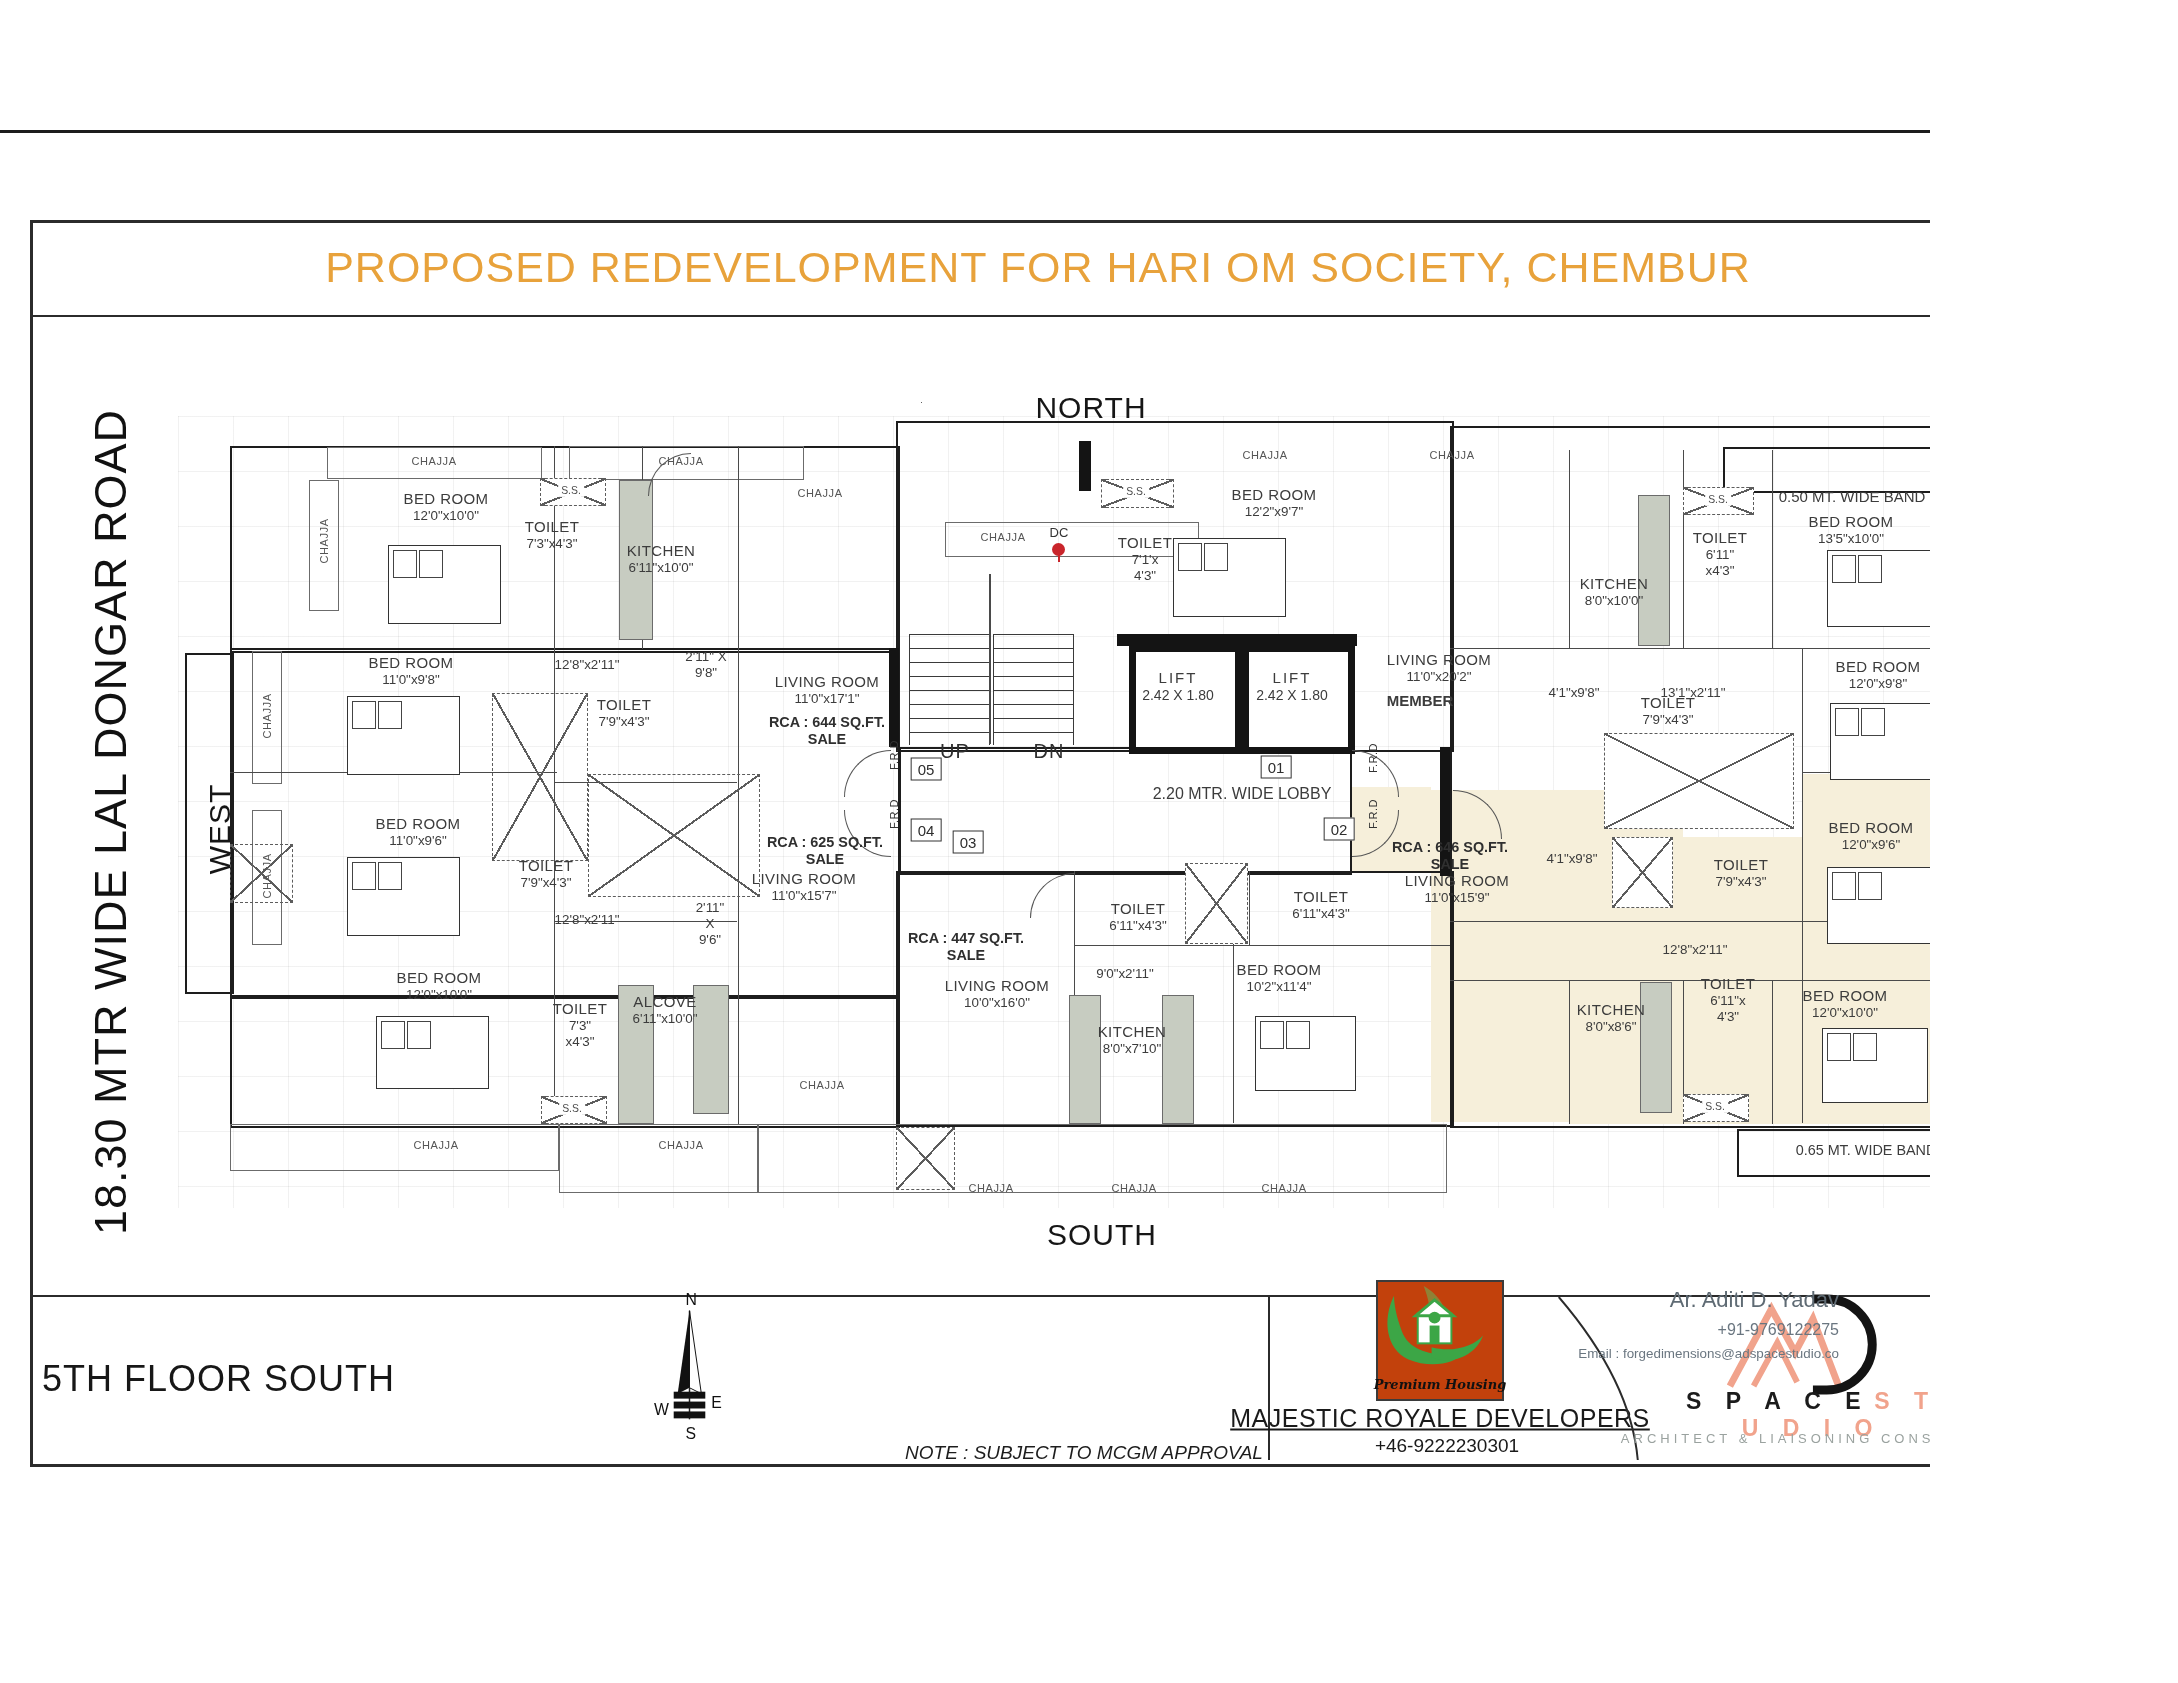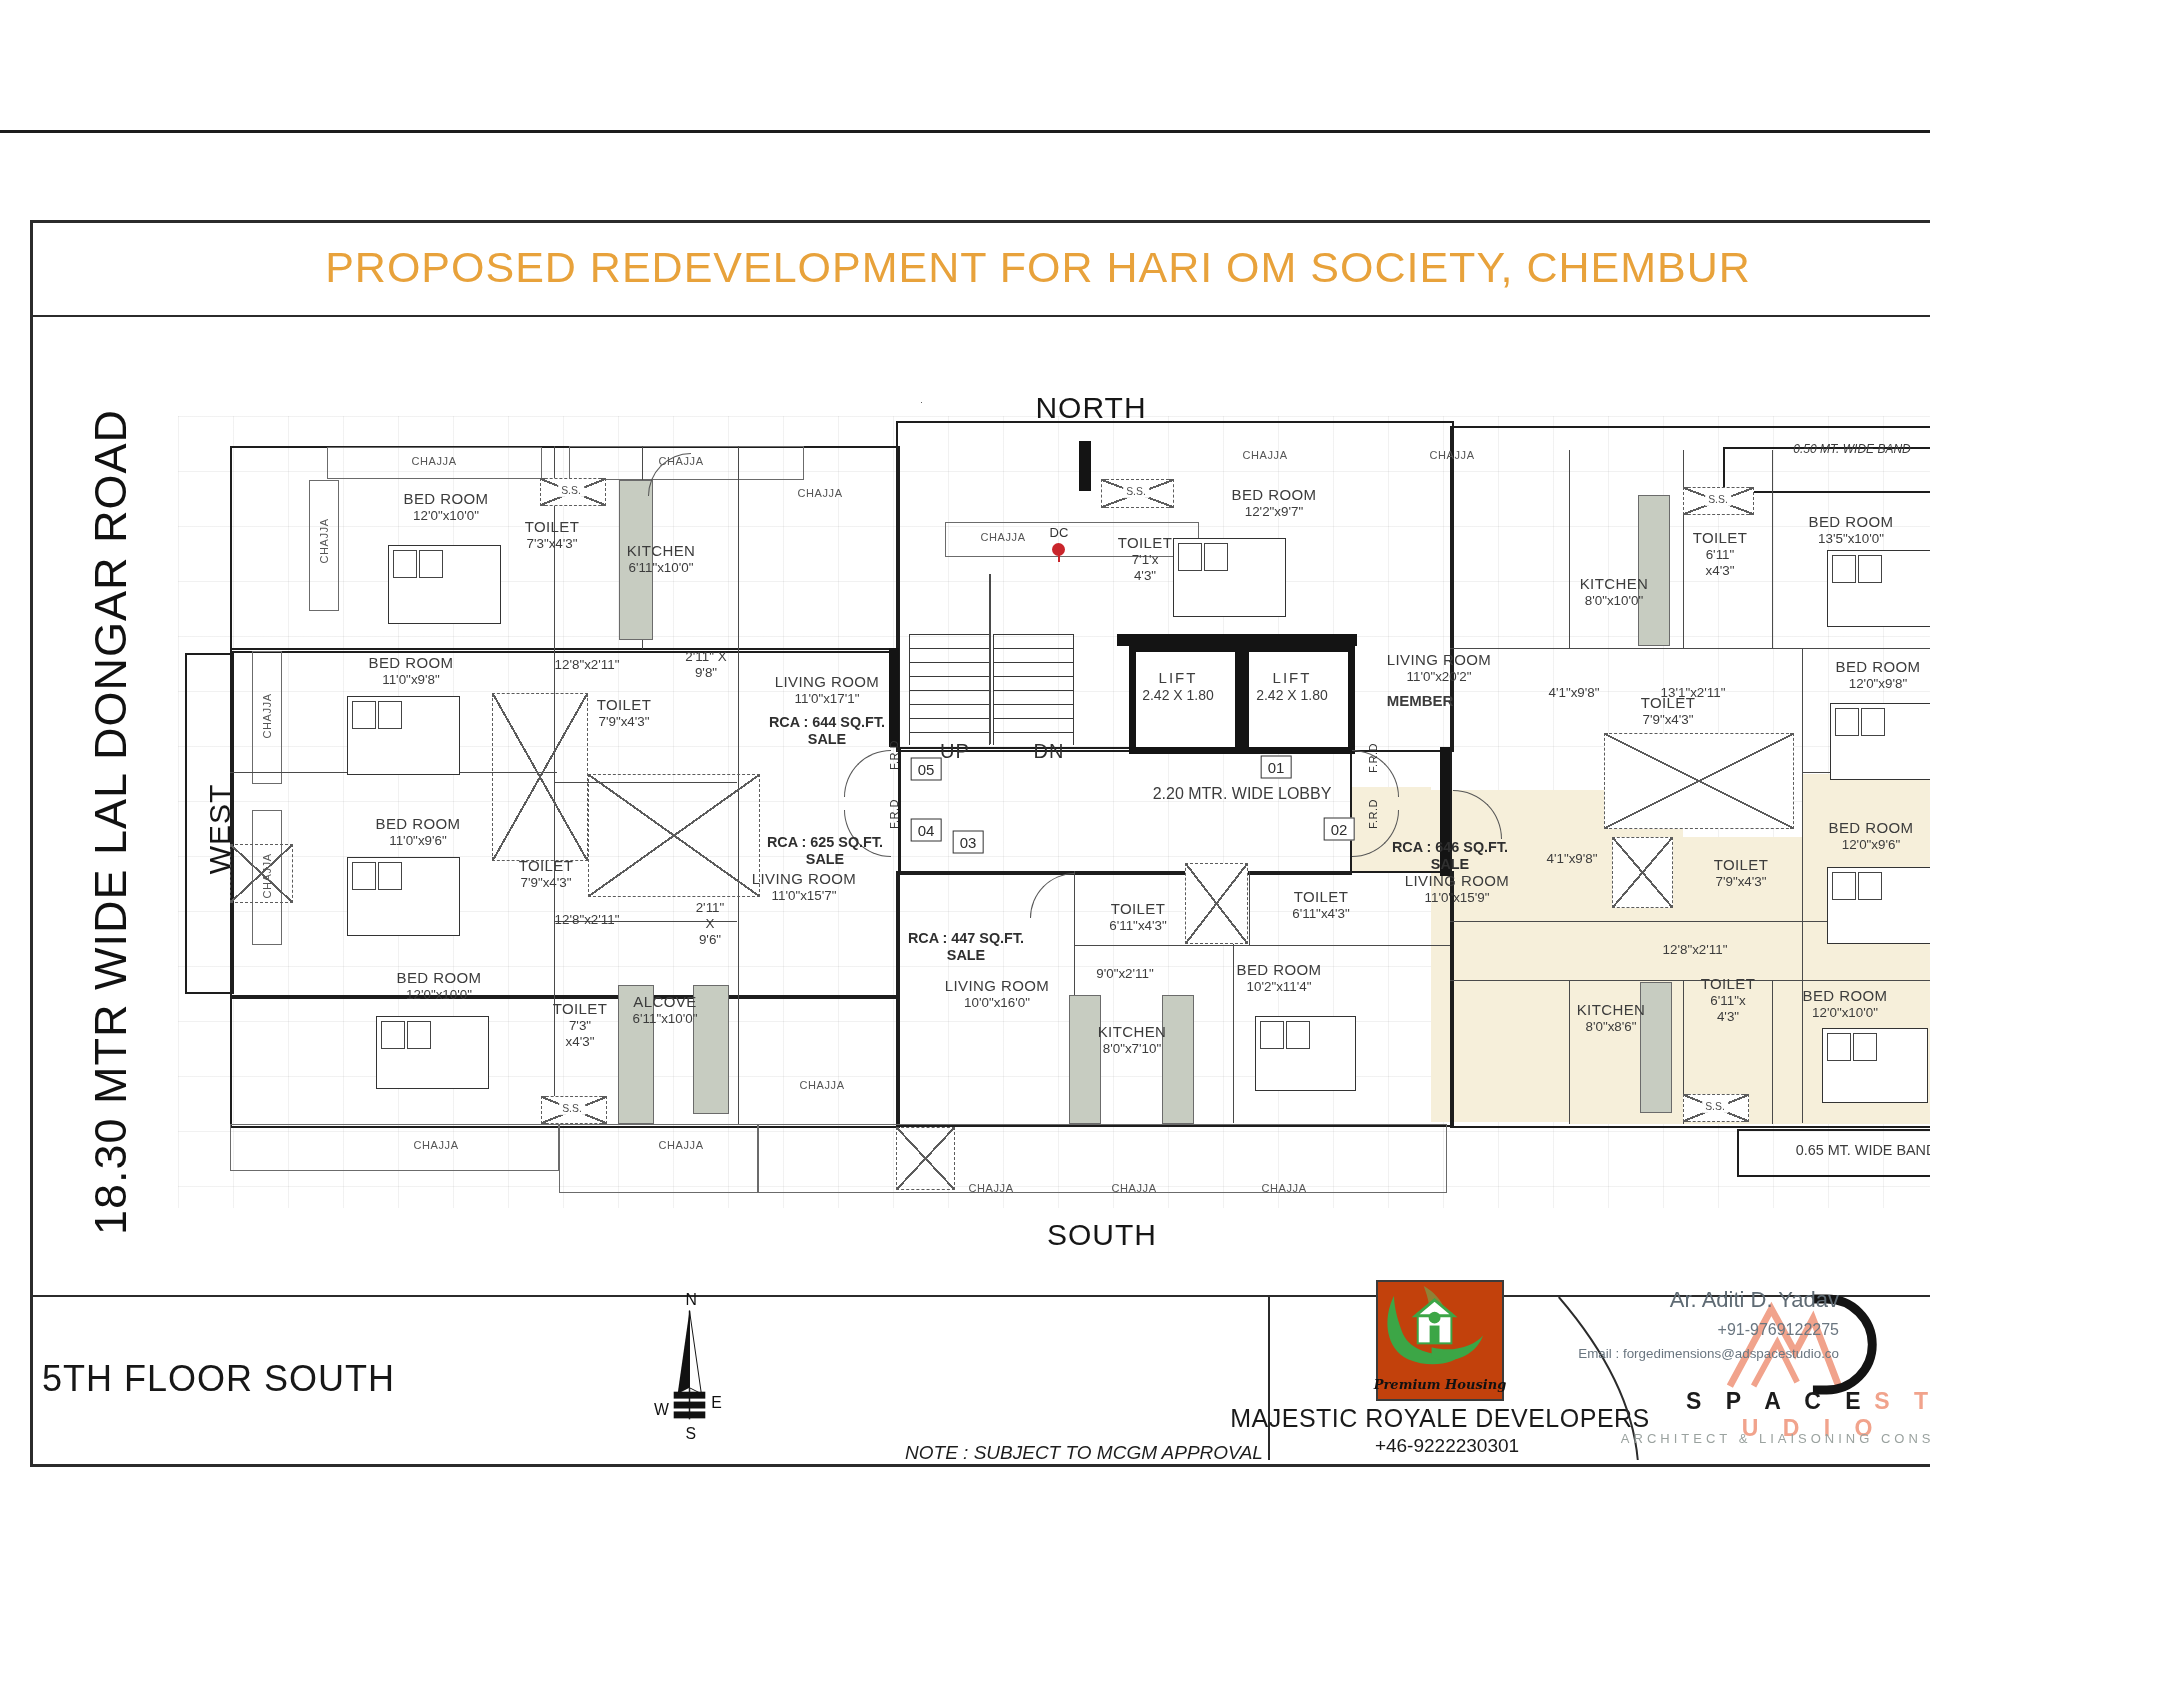--- a/index.html
+++ b/index.html
@@ -50,21 +50,21 @@
   .liftl .dm{font-size:14px;text-align:right;}
   .big{font-size:30px;letter-spacing:1px;color:#161616;font-weight:500;}
   .road{font-size:45px;letter-spacing:1px;color:#111;font-weight:500;}
   .member{font-size:15px;font-weight:700;}
   .dc{font-size:13px;color:#333;}
   .reddot{width:13px;height:13px;border-radius:50%;background:#c9252b;}
   .redstem{width:2px;height:12px;background:#c9252b;}
   
   #floorlbl{font-size:36px;letter-spacing:1px;color:#171717;}
   #note{font-size:19px;color:#1d1d1d;transform:translate(-50%,-50%);white-space:nowrap;}
-  .devname{font-size:25px;color:#1a1a1a;transform:translate(-50%,-50%);white-space:nowrap;letter-spacing:0.5px;}
+  .devname{font-size:25px;color:#1a1a1a;transform:translate(-50%,-50%);white-space:nowrap;letter-spacing:0.5px;text-decoration:underline;}
   .devphone{font-size:19px;color:#1a1a1a;transform:translate(-50%,-50%);}
   .devtag{font-family:"DejaVu Serif",serif;font-style:italic;font-weight:700;font-size:13px;color:#111;
           transform:translate(-50%,-50%);white-space:nowrap;}
   .logobox{border:2px solid #3b3b3b;background:#c2410c;}
   .sp1{font-size:23px;font-weight:600;letter-spacing:9px;color:#1b1b1b;}
   .sp2{font-size:23px;font-weight:600;letter-spacing:9px;}
   .sptag{font-size:13px;letter-spacing:4px;color:#9aa29f;white-space:nowrap;transform:translate(-50%,-50%);}
   .arch1{font-size:22px;color:#5f6b74;}
   .arch2{font-size:16px;color:#6a7680;}
   .arch3{font-size:13.4px;color:#6a7680;}
@@ -448,21 +448,21 @@
   <div class="lbl chj" style="left:1134px;top:1188px;">CHAJJA</div>
   <div class="lbl chj" style="left:1284px;top:1188px;">CHAJJA</div>
 
   <div class="lbl chj vert" style="left:324px;top:541px;">CHAJJA</div>
   <div class="lbl chj vert" style="left:267px;top:716px;">CHAJJA</div>
   <div class="lbl chj vert" style="left:267px;top:876px;">CHAJJA</div>
   <div class="lbl chj vert" style="left:1958px;top:557px;">CHAJJA</div>
   <div class="lbl chj vert" style="left:1963px;top:859px;">CHAJJA</div>
   <div class="lbl chj vert" style="left:1963px;top:1051px;">CHAJJA</div>
 
-  <div class="lbl" style="left:1852px;top:449px;font-size:12px;font-style:italic;">0.50 MT. WIDE BAND</div>
+  <div class="lbl" style="left:1852px;top:497px;font-size:15px;">0.50 MT. WIDE BAND</div>
   <div class="lbl" style="left:1866px;top:1150px;font-size:14.4px;">0.65 MT. WIDE BAND</div>
 
   <div class="lbl dc" style="left:1059px;top:533px;">DC</div>
   <div class="a redstem" style="left:1058px;top:550px;"></div>
   <div class="a reddot" style="left:1052px;top:543px;"></div>
 
   <div class="a" id="floorlbl" style="left:42px;top:1358px;">5TH FLOOR SOUTH</div>
   <div class="lbl" id="note" style="left:1084px;top:1453px;font-style:italic;">NOTE : SUBJECT TO MCGM APPROVAL</div>
 
   <svg class="a" style="left:642px;top:1289px;" width="95" height="158" viewBox="0 0 96 160">

